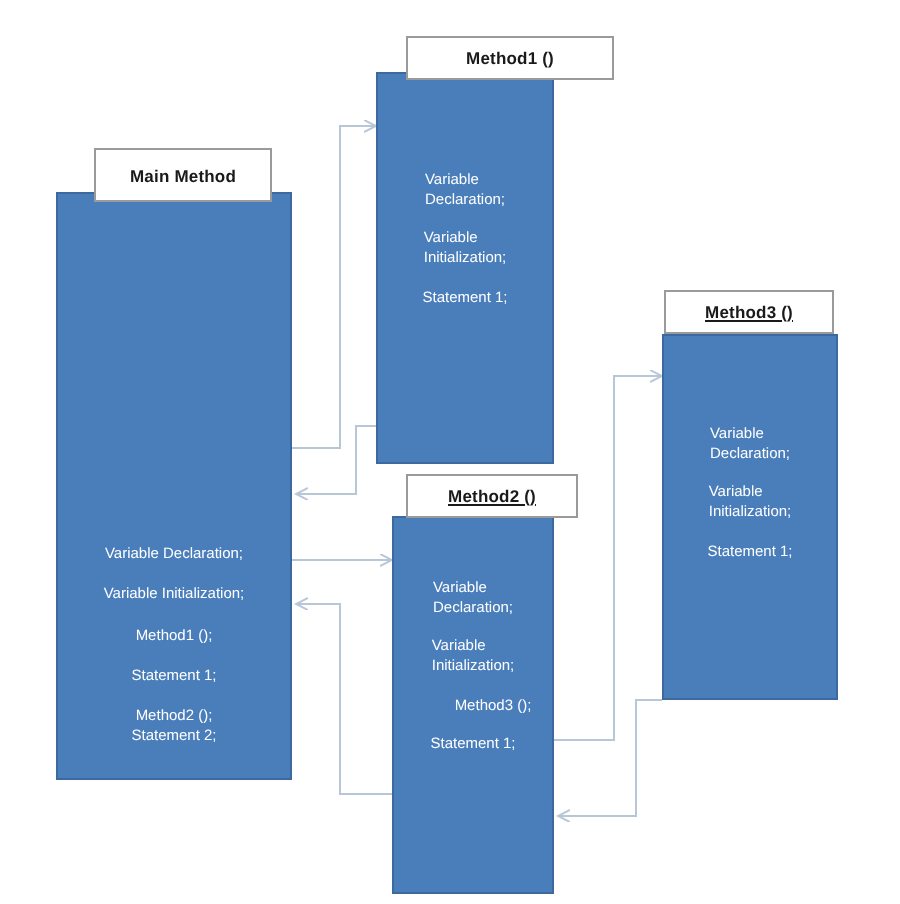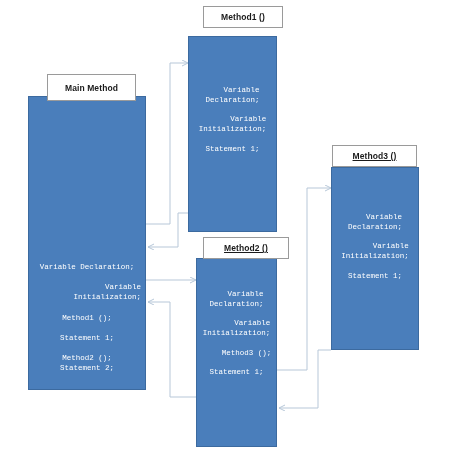--- a/index.html
+++ b/index.html
@@ -56,26 +56,25 @@
     z-index: 3;
   }
   .body-lines {
     width: 100%;
     display: flex;
     flex-direction: column;
     align-items: center;
   }
   .code-line {
     display: block;
-    text-align: right;
+    text-align: left;
     line-height: 1.35;
     white-space: pre-line;
     padding: 0 4px;
     box-sizing: border-box;
-    font-family: Liberation Mono, monospace;
   }
 </style>
 </head>
 <body>
 
 <div id="canvas">
 
   <svg class="conn-layer" viewBox="0 0 450 452" width="450" height="452">
     <defs>
       <marker id="arrowhead" markerWidth="7" markerHeight="7" refX="6" refY="3" orient="auto" markerUnits="userSpaceOnUse">
@@ -106,21 +105,21 @@
         <span class="code-line" style="margin-bottom:10px;">Variable Initialization;</span>
         <span class="code-line" style="margin-bottom:10px;">Method1 ();</span>
         <span class="code-line" style="margin-bottom:10px;">Statement 1;</span>
         <span class="code-line" style="">Method2 ();</span>
         <span class="code-line">Statement 2;</span>
       </div>
     </div>
   </div>
 
   <div class="method-group">
-    <div class="title-box" style="left:203px; top:6px; width:80px; height:22px;">
+    <div class="title-box" style="left:203px; top:18px; width:104px; height:22px;">
       <span>Method1 ()</span>
     </div>
     <div class="body-box" style="left:188px; top:36px; width:89px; height:196px; padding-top:48px;">
       <div class="body-lines">
         <span class="code-line" style="margin-bottom:9px;">Variable
 Declaration;</span>
         <span class="code-line" style="margin-bottom:9px;">Variable
 Initialization;</span>
         <span class="code-line">Statement 1;</span>
       </div>

